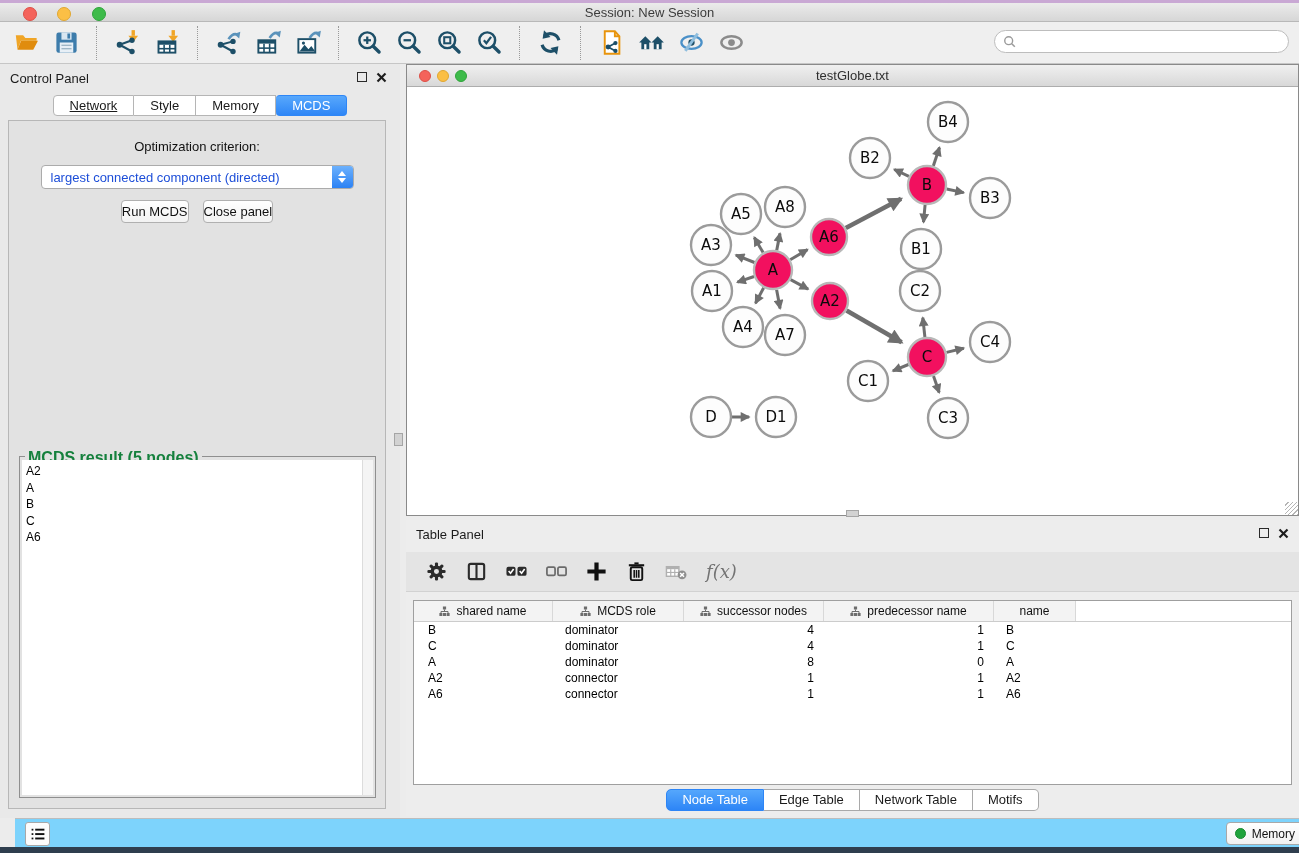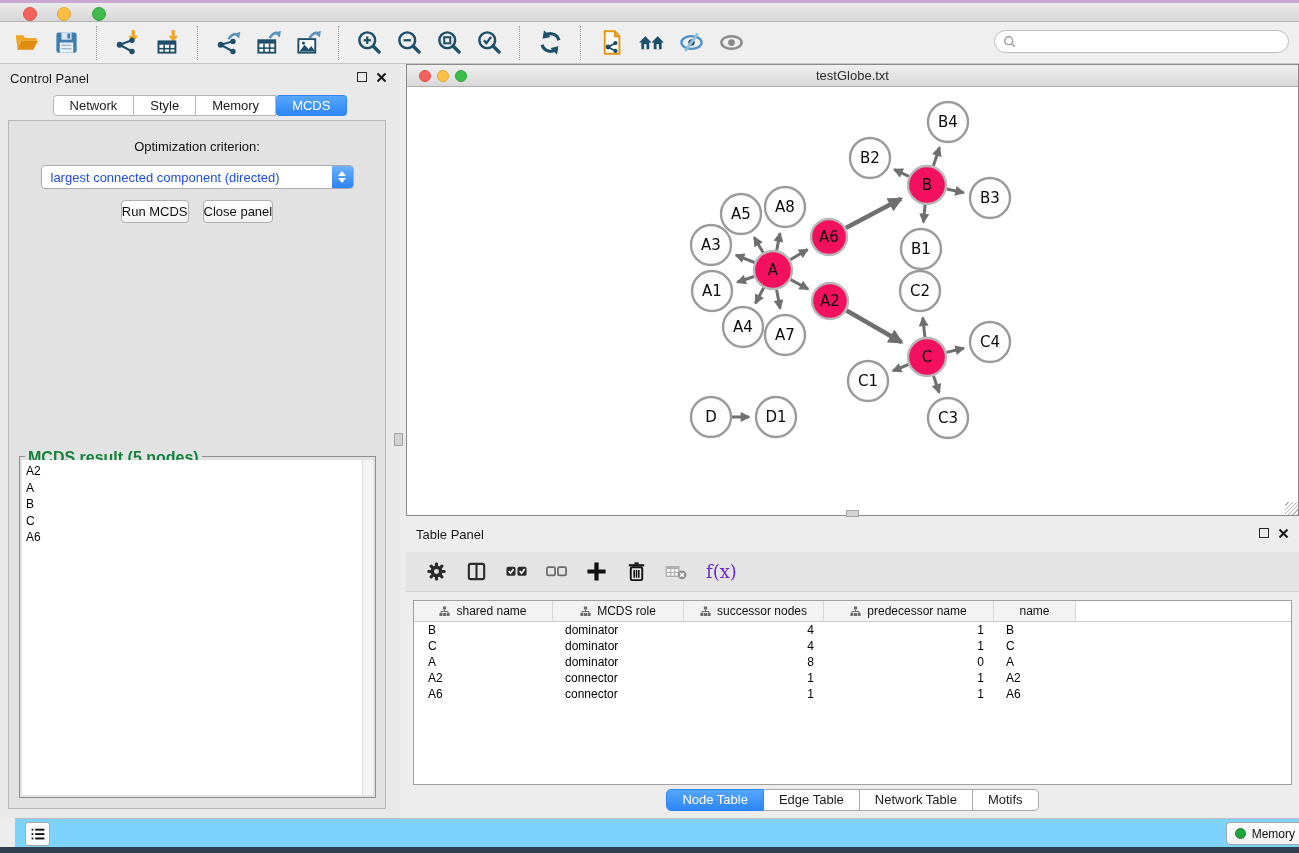--- a/index.html
+++ b/index.html
@@ -33,21 +33,21 @@
 
   
   .control-panel { position:absolute; left:0; top:64px; width:400px; height:754px; background:#e9e9e9; }
   .panel-title { position:absolute; left:10px; top:7px; font-size:13px; color:#1c1c1c; }
   .panel-btns { position:absolute; top:8px; display:flex; gap:9px; }
   .control-panel .panel-btns { right:13px; }
   .float-box { width:10px; height:10px; border:1.6px solid #2a2a2a; background:transparent; }
   .close-x { width:11px; height:11px; }
   .cp-tabs { position:absolute; top:31px; left:0; right:0; display:flex; justify-content:center; }
   .cp-tab { height:21px; line-height:19px; padding:0 16px; background:#fff; border:1px solid #b5b5b5; border-left:none; font-size:13px; }
-  .cp-tab:first-child { border-left:1px solid #b5b5b5; border-radius:4px 0 0 4px; }
+  .cp-tab:first-child { border-left:1px solid #b5b5b5; border-radius:4px 0 0 4px;text-decoration:underline; }
   .cp-tab:last-child { border-radius:0 4px 4px 0; }
   .cp-tab.sel { background:linear-gradient(#58a8fc,#2e86f6); color:#fff; border-color:#2e86f6; border-radius:4px; }
   .cp-body { position:absolute; left:8px; right:14px; top:56px; bottom:9px; background:#e2e2e2; border:1px solid #b7b7b7; }
   .opt-label { margin-top:18px; text-align:center; font-size:13px; color:#111; }
   .dropdown { position:relative; margin:11px auto 0; width:313px; height:24px; background:#fff; border:1px solid #ababab; border-radius:4px; }
   .dropdown .dd-value { position:absolute; left:9px; top:4px; font-size:13px; color:#1d4ed8; white-space:nowrap; }
   .dd-stepper { position:absolute; right:0; top:0; bottom:0; width:21px; border-radius:0 3px 3px 0;
     background:linear-gradient(#6cb1fd,#2c82f4); display:flex; flex-direction:column; align-items:center; justify-content:center; gap:2px; }
   .dd-stepper .up { width:0; height:0; border-left:4px solid transparent; border-right:4px solid transparent; border-bottom:5px solid #fff; }
   .dd-stepper .down { width:0; height:0; border-left:4px solid transparent; border-right:4px solid transparent; border-top:5px solid #fff; }
@@ -73,21 +73,21 @@
   .scroll-thumb-v { position:absolute; left:394px; top:433px; width:9px; height:13px; background:#d2d2d2; border:1px solid #a5a5a5; }
   .scroll-thumb-h { position:absolute; left:846px; top:510px; width:13px; height:7px; background:#d2d2d2; border:1px solid #a5a5a5; }
 
   
   .table-panel { position:absolute; left:406px; top:520px; width:893px; height:296px; background:#ededed; }
   .table-panel .panel-btns { right:10px; }
   .tp-toolbar { position:absolute; top:32px; left:0; right:0; height:40px; background:#e4e4e4; border-bottom:1px solid #d2d2d2;
     display:flex; align-items:center; gap:15px; padding-left:18px; }
   .tp-icon { width:25px; height:25px; display:flex; align-items:center; justify-content:center; }
   .tp-icon svg { width:23px; height:23px; }
-  .fx-label { font-family:"DejaVu Serif",serif; font-size:18px; color:#6d28d9; padding-left:2px; }
+  .fx-label { font-family:"DejaVu Serif",serif; font-style:italic; font-size:18px; color:#737373; padding-left:2px; }
   .ntable { position:absolute; left:7px; right:7px; top:80px; bottom:31px; background:#fff; border:1px solid #9f9f9f; overflow:hidden; }
   .ntable-header { display:flex; height:21px; background:#f3f3f3; border-bottom:1px solid #cccccc; }
   .th-cell { display:flex; align-items:center; justify-content:center; gap:6px; font-size:12px; color:#111;
     border-right:1px solid #d8d8d8; height:100%; }
   .th-cell.filler { border-right:none; background:#fff; }
   .th-cell svg { width:11px; height:11px; }
   .ntable-row { display:flex; height:16px; align-items:center; }
   .td-cell { font-size:12px; color:#000; height:100%; line-height:16px; white-space:nowrap; }
   .al { padding-left:14px; text-align:left; }
   .al2 { padding-left:12px; text-align:left; }
@@ -109,20 +109,21 @@
 </head>
 <body>
 
 <div class="screen">
   <div class="strip-top"></div>
 
   <div class="titlebar">
     <div class="tl red"></div>
     <div class="tl yellow"></div>
     <div class="tl green"></div>
+    <div class="win-title">Session: New Session</div>
   </div>
 
   <div class="toolbar">
     <div class="tb-group">
       <div class="tb-btn">
         <svg viewBox="0 0 24 24">
           <path d="M2.5 5.5h6.5l2 2.5h10v2.5h-14l-3 8z" fill="#f0a526"></path>
           <path d="M4 18.5l3.2-8h15l-4.2 8z" fill="#e08c0e"></path>
         </svg>
       </div>

